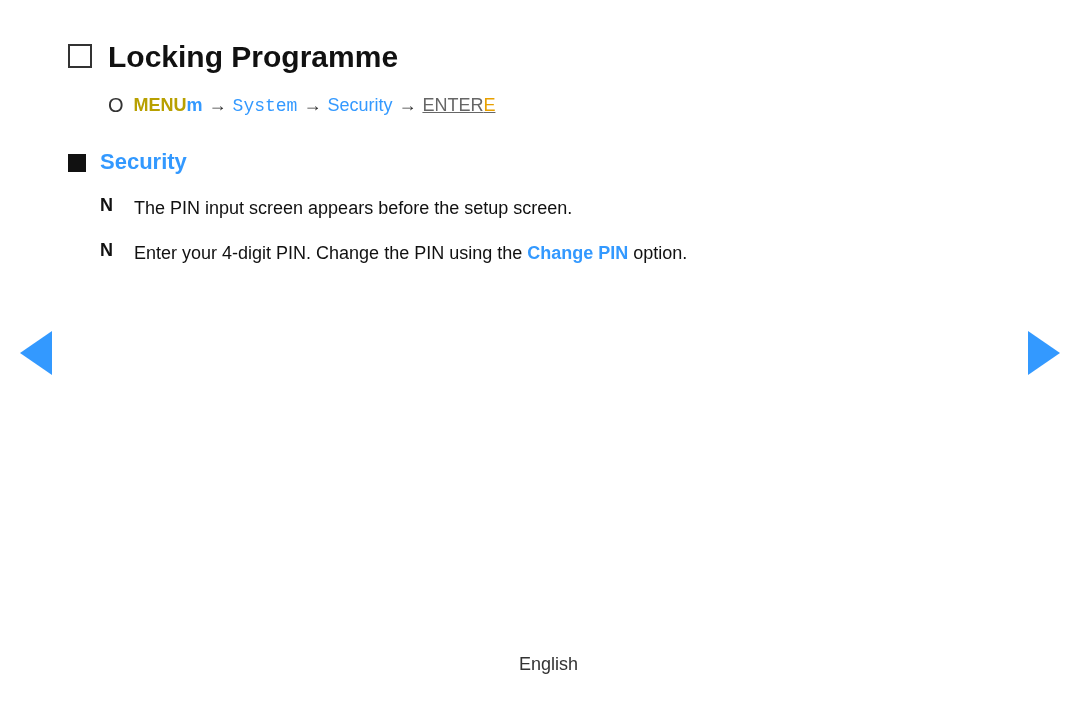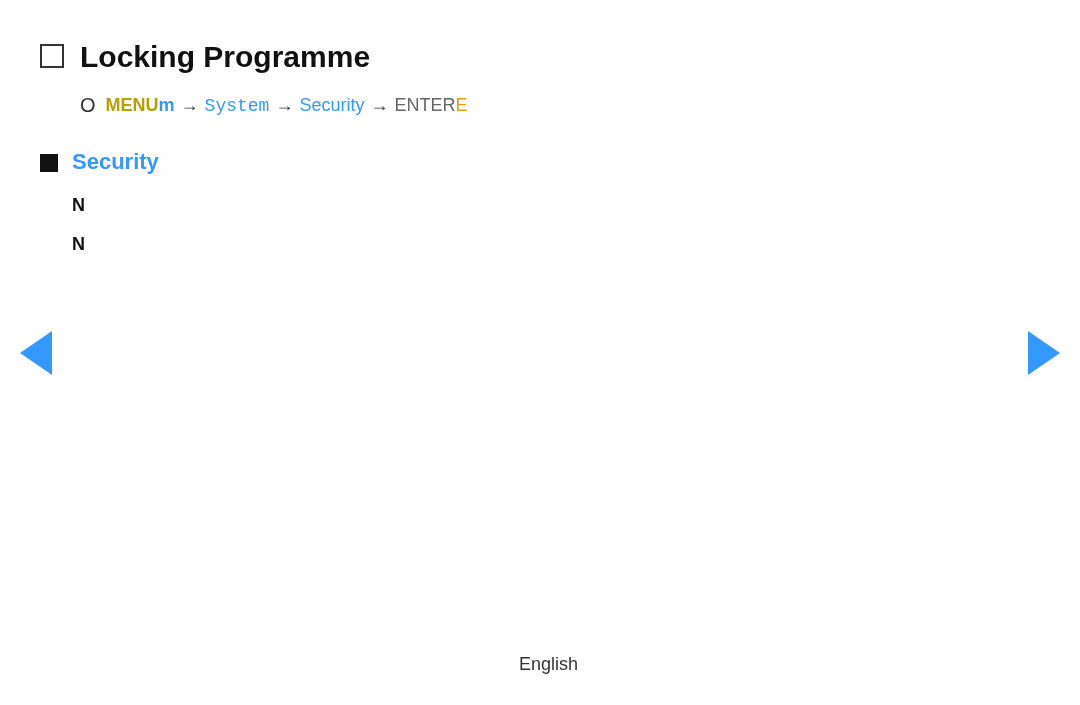--- a/index.html
+++ b/index.html
@@ -11,21 +11,21 @@
     body {
       width: 1080px;
       height: 705px;
       background: #ffffff;
       font-family: Arial, sans-serif;
       position: relative;
       overflow: hidden;
     }
 
     .main-content {
-      padding: 40px 80px 0 40px;
+      padding: 40px 80px 0 68px;
     }
 
     .heading-row {
       display: flex;
       align-items: flex-start;
       gap: 16px;
       margin-bottom: 20px;
     }
 
     .checkbox-icon {
@@ -70,20 +70,21 @@
       color: #3399ff;
       font-family: Liberation Mono, monospace;
     }
 
     .security-label {
       color: #3399ff;
     }
 
     .enter-label {
       color: #666;
+      text-decoration: underline;
     }
 
     .enter-label span.yellow-e {
       color: #e8a000;
     }
 
     .section-block {
       margin-left: 0;
     }
 
@@ -198,24 +199,26 @@
   </div>
 
   <div class="section-block">
     <div class="section-heading">
       <div class="black-square"></div>
       <span class="section-title">Security</span>
     </div>
 
     <div class="note-row">
       <span class="note-label">N</span>
+      <span class="note-text">The PIN input screen appears before the setup screen.</span>
     </div>
 
     <div class="note-row">
       <span class="note-label">N</span>
+      <span class="note-text">Enter your 4-digit PIN. Change the PIN using the <span class="change-pin-link">Change PIN</span> option.</span>
     </div>
   </div>
 
 </div>
 
 <div class="nav-left">
   <div class="nav-arrow-left"></div>
 </div>
 
 <div class="nav-right">

